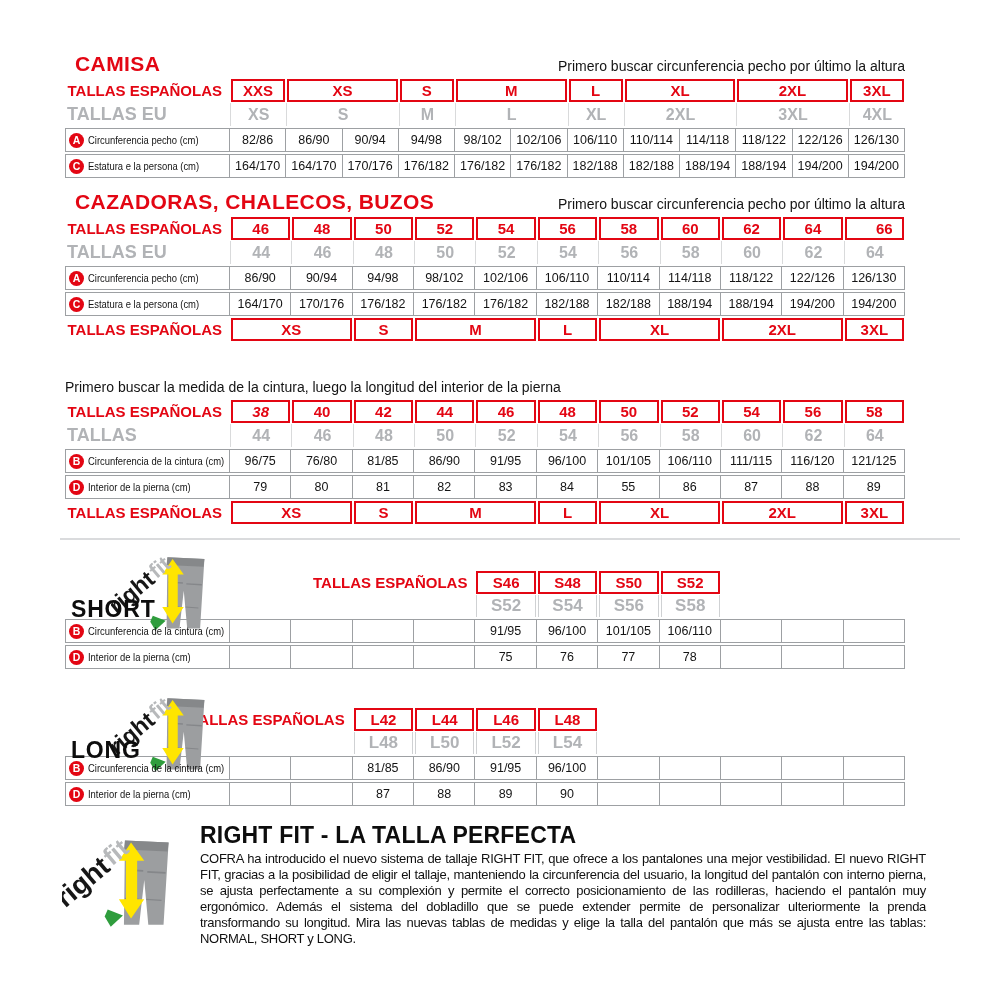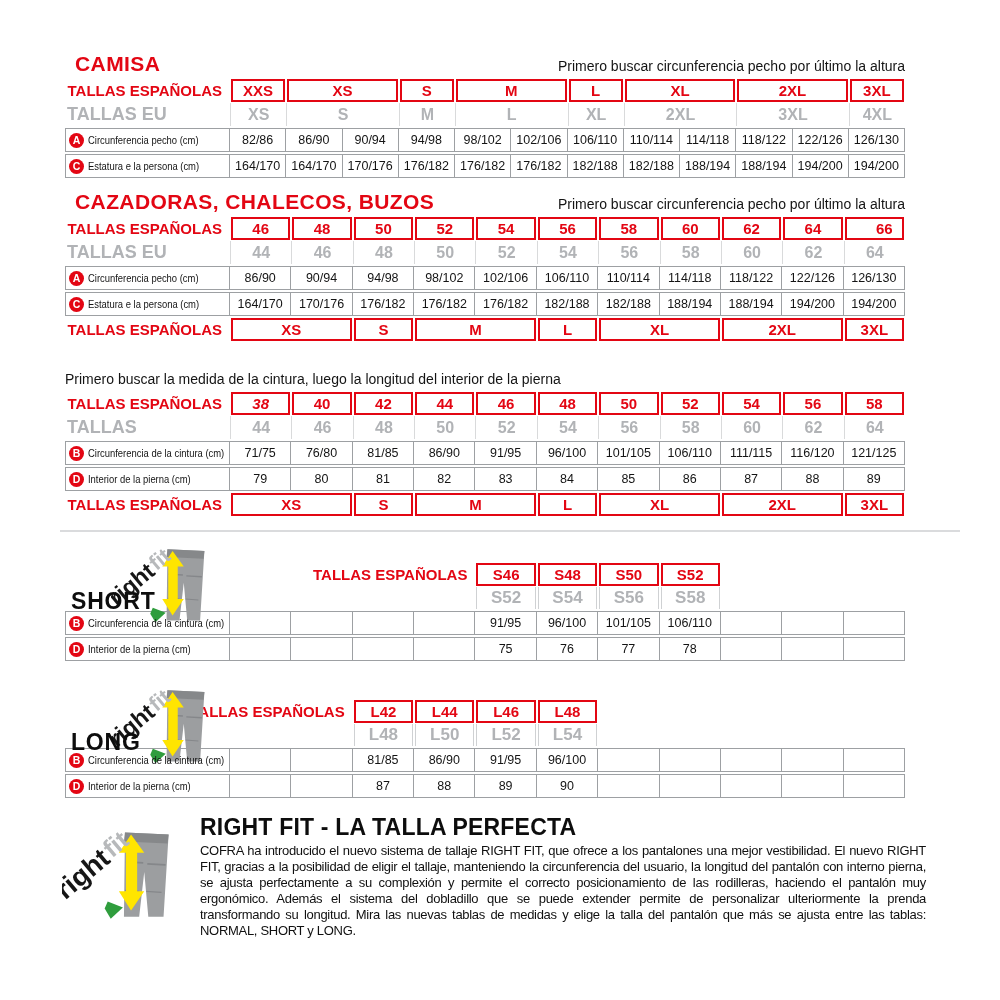--- a/index.html
+++ b/index.html
@@ -4,21 +4,21 @@
 <style>
   html,body{margin:0;padding:0;background:#fff;}
   body{width:1000px;height:1000px;font-family:"Liberation Sans",sans-serif;overflow:hidden;}
   .page{padding-top:52px;}
   :root{
     --red:#e30613; --gray:#b1b3b6; --bgray:#9da0a3; --lgray:#cfd1d3; --ink:#141414;
   }
   section{display:block;}
   .sizesec{margin-left:65px;width:840px;}
   #sec-camisa{margin-bottom:12px;}
-  #sec-cazadoras{margin-bottom:30px;}
+  #sec-cazadoras{margin-bottom:38px;}
   .divider{margin:14px 0 10px 60px;width:900px;height:2px;background:#dadbdd;}
   .sect-head{display:flex;justify-content:space-between;align-items:flex-end;margin-bottom:3px;}
   .sect-title{color:var(--red);font-weight:bold;font-size:21px;letter-spacing:.4px;padding-left:10px;line-height:24px;white-space:nowrap;}
   .sect-note{font-size:14px;color:var(--ink);padding-bottom:2px;white-space:nowrap;}
   .trow{display:grid;grid-template-columns:165px repeat(var(--cols,12),1fr);width:840px;}
   .redrow{margin-top:1px;}
   .eslabel{color:var(--red);font-weight:bold;font-size:15px;text-align:right;padding-right:8px;line-height:23px;white-space:nowrap;}
   .szbox{border:2px solid var(--red);color:var(--red);font-weight:bold;font-size:15px;text-align:center;height:19px;line-height:19px;margin:0 1px;background:#fff;}
   .eurow{margin-top:1px;}
   .eulabel{color:var(--gray);font-weight:bold;font-size:18px;line-height:23px;padding-left:2px;white-space:nowrap;}
@@ -217,21 +217,21 @@
         <div class="eucell" style="grid-column: 9 / span 1;">58</div>
         <div class="eucell" style="grid-column: 10 / span 1;">60</div>
         <div class="eucell" style="grid-column: 11 / span 1;">62</div>
         <div class="eucell" style="grid-column: 12 / span 1;">64</div>
       </div>
       <div class="trow datarow" style="--cols: 11;">
         <div class="labelcell">
           <span class="badge">B</span>
           <span class="rowlabel">Circunferencia de la cintura (cm)</span>
         </div>
-        <div class="vcell">71/75</div>
+        <div class="vcell">96/75</div>
         <div class="vcell">76/80</div>
         <div class="vcell">81/85</div>
         <div class="vcell">86/90</div>
         <div class="vcell">91/95</div>
         <div class="vcell">96/100</div>
         <div class="vcell">101/105</div>
         <div class="vcell">106/110</div>
         <div class="vcell">111/115</div>
         <div class="vcell">116/120</div>
         <div class="vcell">121/125</div>
@@ -240,21 +240,21 @@
         <div class="labelcell">
           <span class="badge">D</span>
           <span class="rowlabel">Interior de la pierna (cm)</span>
         </div>
         <div class="vcell">79</div>
         <div class="vcell">80</div>
         <div class="vcell">81</div>
         <div class="vcell">82</div>
         <div class="vcell">83</div>
         <div class="vcell">84</div>
-        <div class="vcell">85</div>
+        <div class="vcell">55</div>
         <div class="vcell">86</div>
         <div class="vcell">87</div>
         <div class="vcell">88</div>
         <div class="vcell">89</div>
       </div>
       <div class="trow redrow bottomrow" style="--cols: 11;">
         <div class="eslabel" style="grid-column: 1 / span 1;">TALLAS ESPAÑOLAS</div>
         <div class="szbox" style="grid-column: 2 / span 2;">XS</div>
         <div class="szbox" style="grid-column: 4 / span 1;">S</div>
         <div class="szbox" style="grid-column: 5 / span 2;">M</div>

